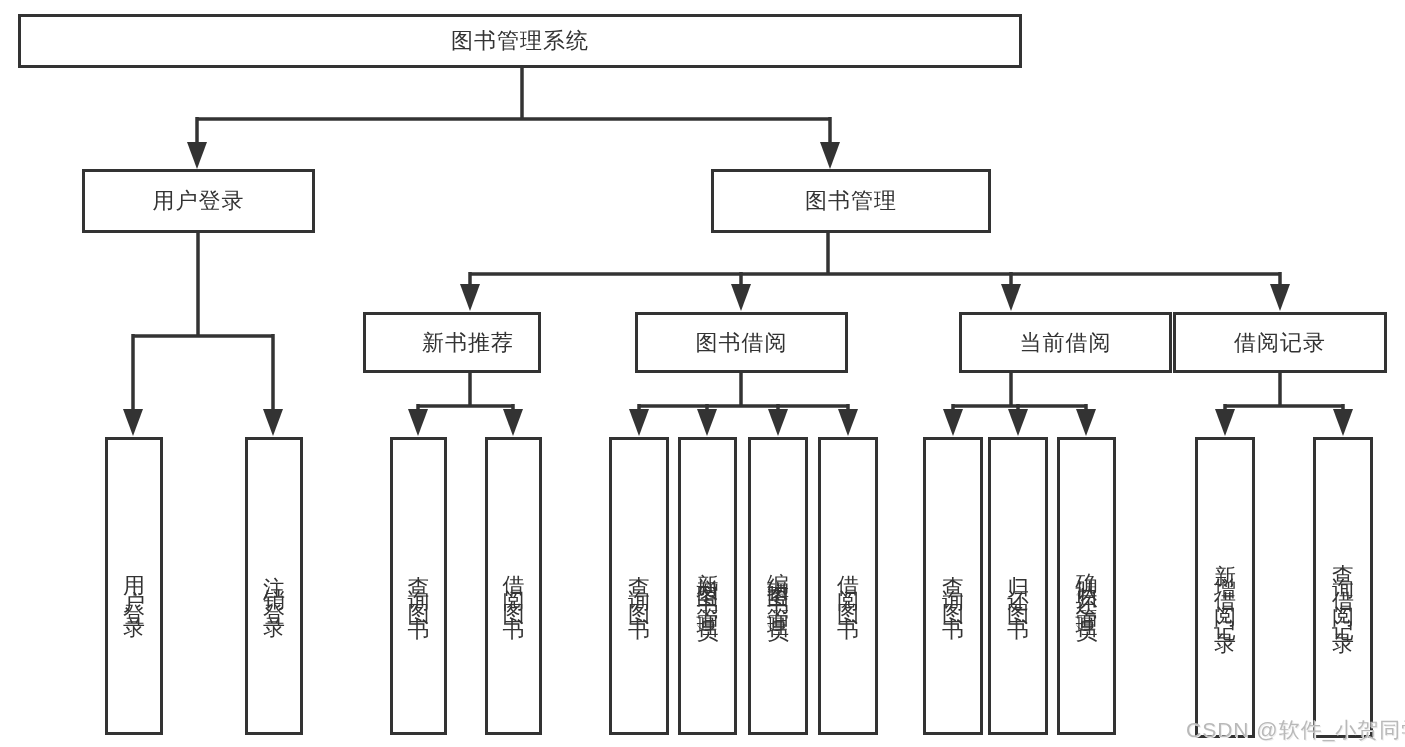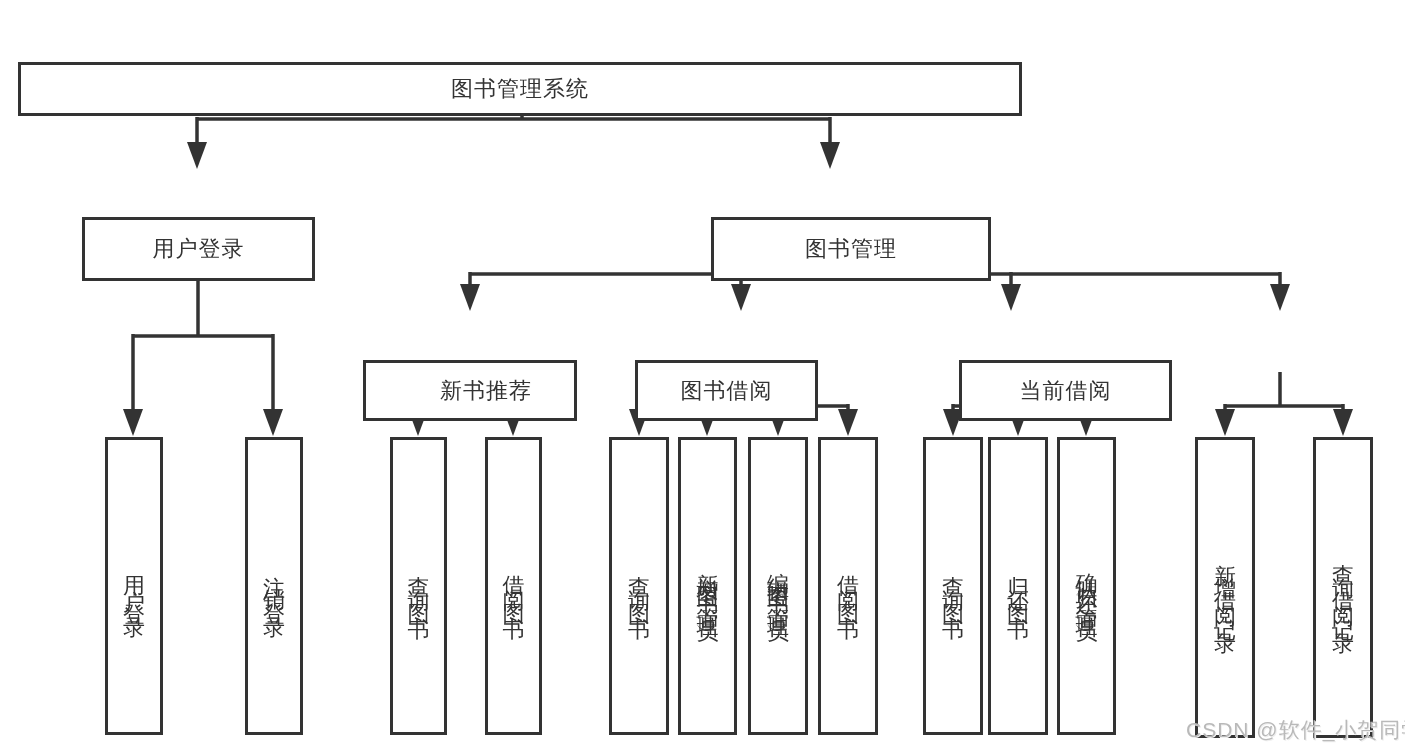--- a/index.html
+++ b/index.html
@@ -25,21 +25,20 @@
     box-sizing: border-box;
     border: 3px solid #333333;
     background: #ffffff;
     display: flex;
     align-items: center;
     justify-content: center;
     color: #333333;
     font-size: 22px;
     letter-spacing: 1px;
     z-index: 2;
-    margin-top: 48px;
   }
   .vbox {
     position: absolute;
     box-sizing: border-box;
     border: 3px solid #333333;
     background: #ffffff;
     display: flex;
     align-items: center;
     justify-content: center;
     color: #333333;
@@ -141,23 +140,24 @@
       <polygon points="1215,409 1235,409 1225,436"></polygon>
       <polygon points="1333,409 1353,409 1343,436"></polygon>
     </g>
   </svg>
 
   <div class="box" style="left:18px; top:14px; width:1004px; height:54px;">图书管理系统</div>
 
   <div class="box" style="left:82px; top:169px; width:233px; height:64px;">用户登录</div>
   <div class="box" style="left:711px; top:169px; width:280px; height:64px;">图书管理</div>
 
-  <div class="box" style="left:363px; top:312px; width:214px; height:61px;padding-left:32px;">新书推荐</div>
-  <div class="box" style="left:635px; top:312px; width:183px; height:61px;text-align:center;">图书借阅</div>
+  <div class="box" style="left:363px; top:312px; width:178px; height:61px;padding-left:32px;">新书推荐</div>
+  <div class="box" style="left:635px; top:312px; width:213px; height:61px;text-align:center;">图书借阅</div>
   <div class="box" style="left:959px; top:312px; width:213px; height:61px;">当前借阅</div>
+  <div class="box" style="left:1173px; top:312px; width:214px; height:61px;">借阅记录</div>
 
   <div class="vbox" style="left:105px; top:437px; width:58px; height:298px;">
     <span class="vtext" style="letter-spacing: 14px;">用户登录</span>
   </div>
   <div class="vbox" style="left:245px; top:437px; width:58px; height:298px;">
     <span class="vtext" style="letter-spacing: 14px;">注销登录</span>
   </div>
 
   <div class="vbox" style="left:390px; top:437px; width:57px; height:298px;">
     <span class="vtext" style="letter-spacing: 14px;">查询图书</span>

